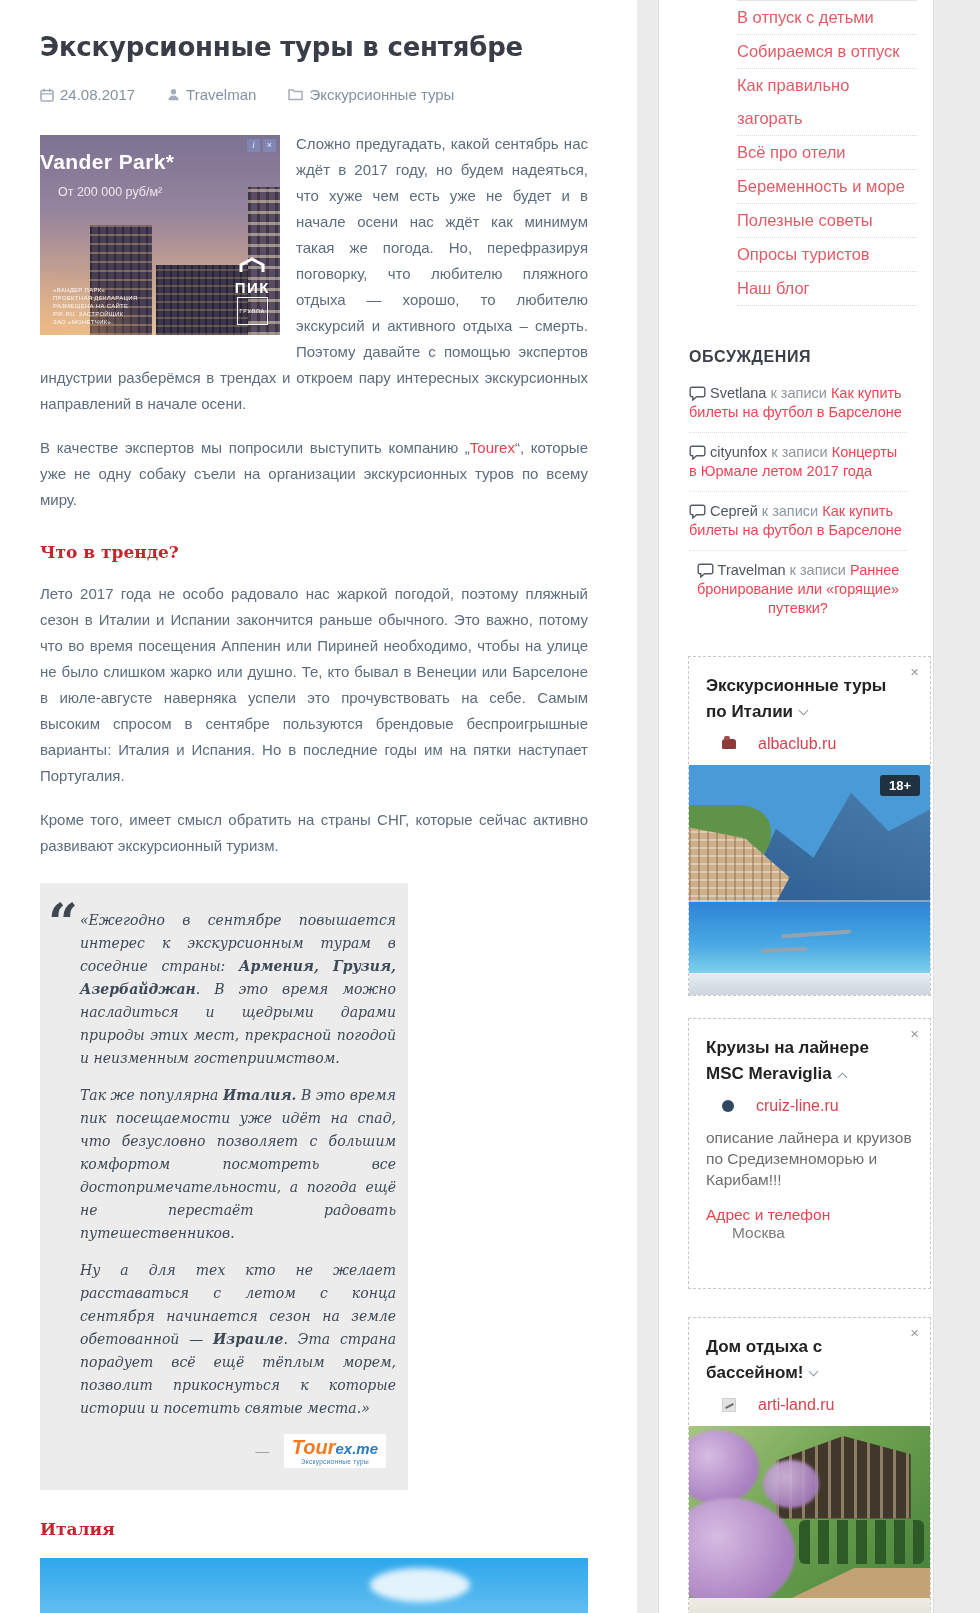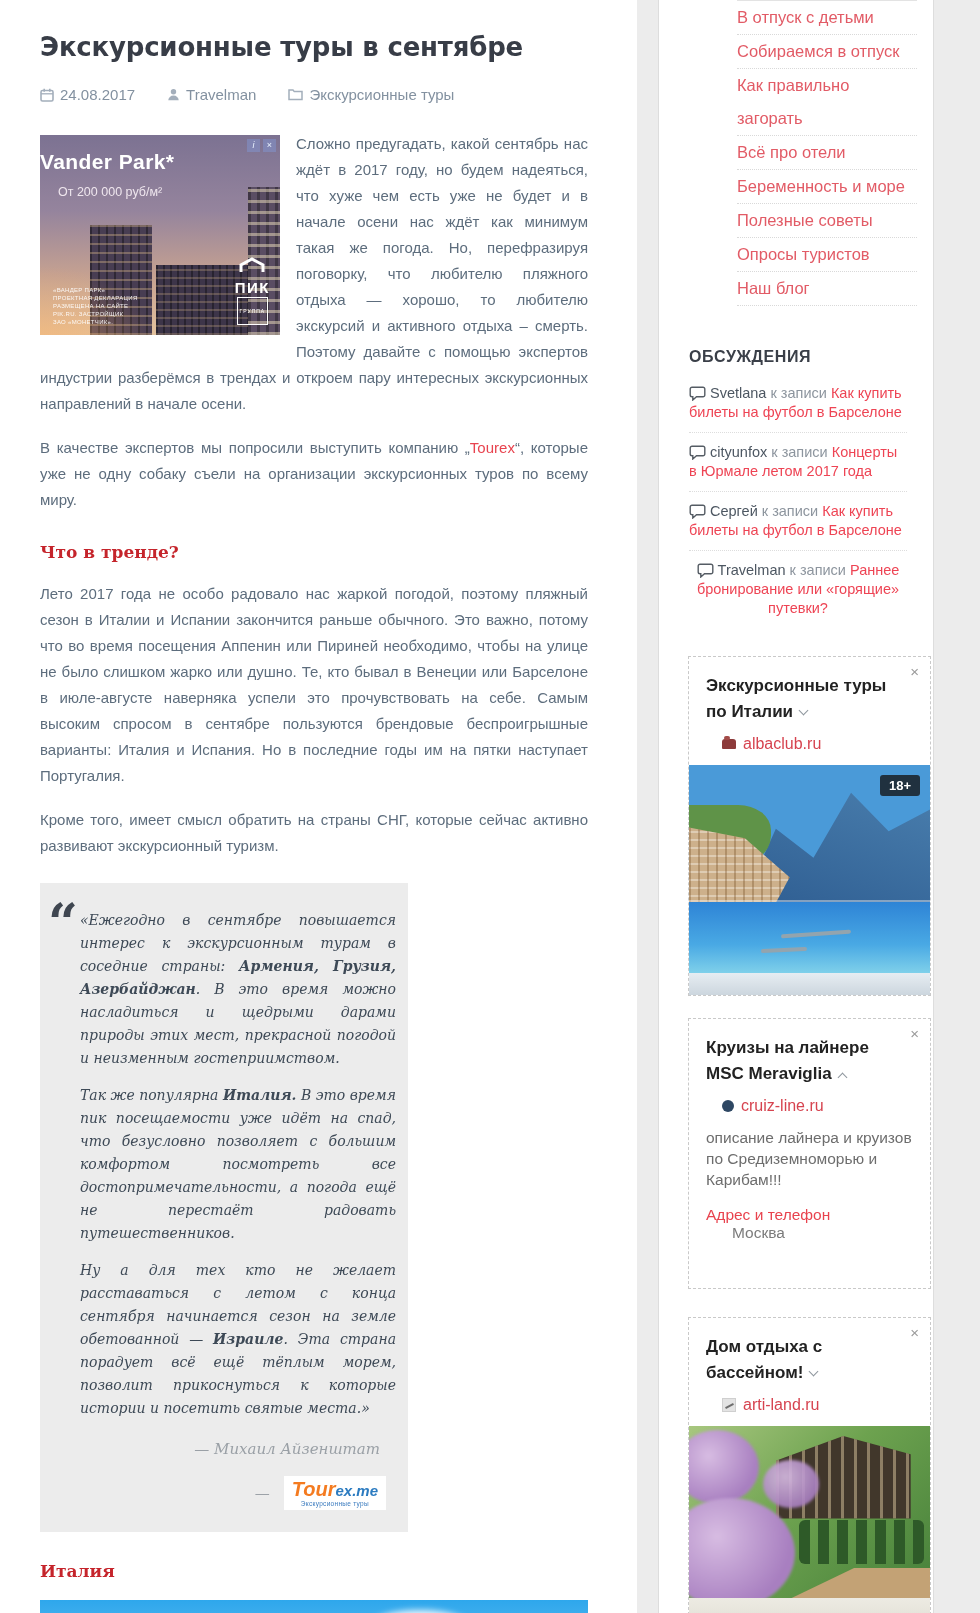--- a/index.html
+++ b/index.html
@@ -88,21 +88,21 @@
 
   
   .adcard { position:relative; margin-left:29px; width:243px; background:#fff;
             border:1px dashed #c9c9c9; padding:12px 17px 0; }
   .adcard .closebtn { position:absolute; top:7px; right:11px; font-size:15px; color:#9b9b9b; cursor:pointer; line-height:1; }
   .ad-title { font-size:17px; font-weight:700; color:#222; line-height:26px; margin:4px 0 10px; padding-right:8px; }
   .chev { display:inline-block; width:7px; height:7px; border-right:1.5px solid #8f979e;
           border-bottom:1.5px solid #8f979e; margin-left:7px; }
   .chev.down { transform:rotate(45deg); vertical-align:3px; }
   .chev.up { transform:rotate(-135deg); vertical-align:-2px; }
-  .ad-domainrow { display:flex; align-items:center; gap:7px; margin:2px 0 12px;padding-left:16px; }
+  .ad-domainrow { display:flex; align-items:center; gap:22px; margin:2px 0 12px;padding-left:16px; }
   .ad-domain { font-size:16px; color:#d6434f; text-decoration:none; }
   .fav1 { width:14px; height:10px; border-radius:3px 3px 1px 1px; background:#8c3a3a; position:relative; }
   .fav1::after{ content:""; position:absolute; left:2px; top:-3px; width:6px; height:4px; border-radius:2px; background:#a34b48;}
   .fav2 { width:12px; height:12px; border-radius:50%; background:#2e4763; }
   .fav3 { width:14px; height:14px; background:#e3e3e3; border:1px solid #cfcfcf; position:relative; }
   .fav3::after { content:""; position:absolute; left:2px; top:6px; width:9px; height:2px; background:#6d6d6d; transform:rotate(-28deg); }
   .ad-img { margin:0 -17px; width:calc(100% + 34px); position:relative; overflow:hidden; }
   .ad-strip { margin:0 -17px; width:calc(100% + 34px); }
 
   
@@ -212,21 +212,20 @@
       <h2 class="redhead">Что в тренде?</h2>
 
       <p class="j">Лето 2017 года не особо радовало нас жаркой погодой, поэтому пляжный сезон в Италии и Испании закончится раньше обычного. Это важно, потому что во время посещения Аппенин или Пириней необходимо, чтобы на улице не было слишком жарко или душно. Те, кто бывал в Венеции или Барселоне в июле-августе наверняка успели это прочувствовать на себе. Самым высоким спросом в сентябре пользуются брендовые беспроигрышные варианты: Италия и Испания. Но в последние годы им на пятки наступает Португалия.</p>
       <p class="j">Кроме того, имеет смысл обратить на страны СНГ, которые сейчас активно развивают экскурсионный туризм.</p>
 
       <blockquote>
         <span class="qmark">“</span>
         <p><span>«Ежегодно в сентябре повышается интерес к экскурсионным турам в соседние страны: </span><strong>Армения, Грузия, Азербайджан</strong><span>. В это время можно насладиться и щедрыми дарами природы этих мест, прекрасной погодой и неизменным гостеприимством.</span></p>
         <p><span>Так же популярна </span><strong>Италия.</strong><span> В это время пик посещаемости уже идёт на спад, что безусловно позволяет с большим комфортом посмотреть все достопримечательности, а погода ещё не перестаёт радовать путешественников.</span></p>
         <p><span>Ну а для тех кто не желает расставаться с летом с конца сентября начинается сезон на земле обетованной — </span><strong>Израиле</strong><span>. Эта страна порадует всё ещё тёплым морем, позволит прикоснуться к которые истории и посетить святые места.»</span></p>
-        <div class="cite">— Михаил Айзенштат</div>
         <div class="citelogo">
           <span class="dash">—</span>
           <span class="tourexlogo"><span class="t1">Tour</span><span class="t2">ex.me</span><span class="t3">Экскурсионные туры</span></span>
         </div>
       </blockquote>
 
       <h2 class="redhead">Италия</h2>
 
       <div class="italyimg">
 

